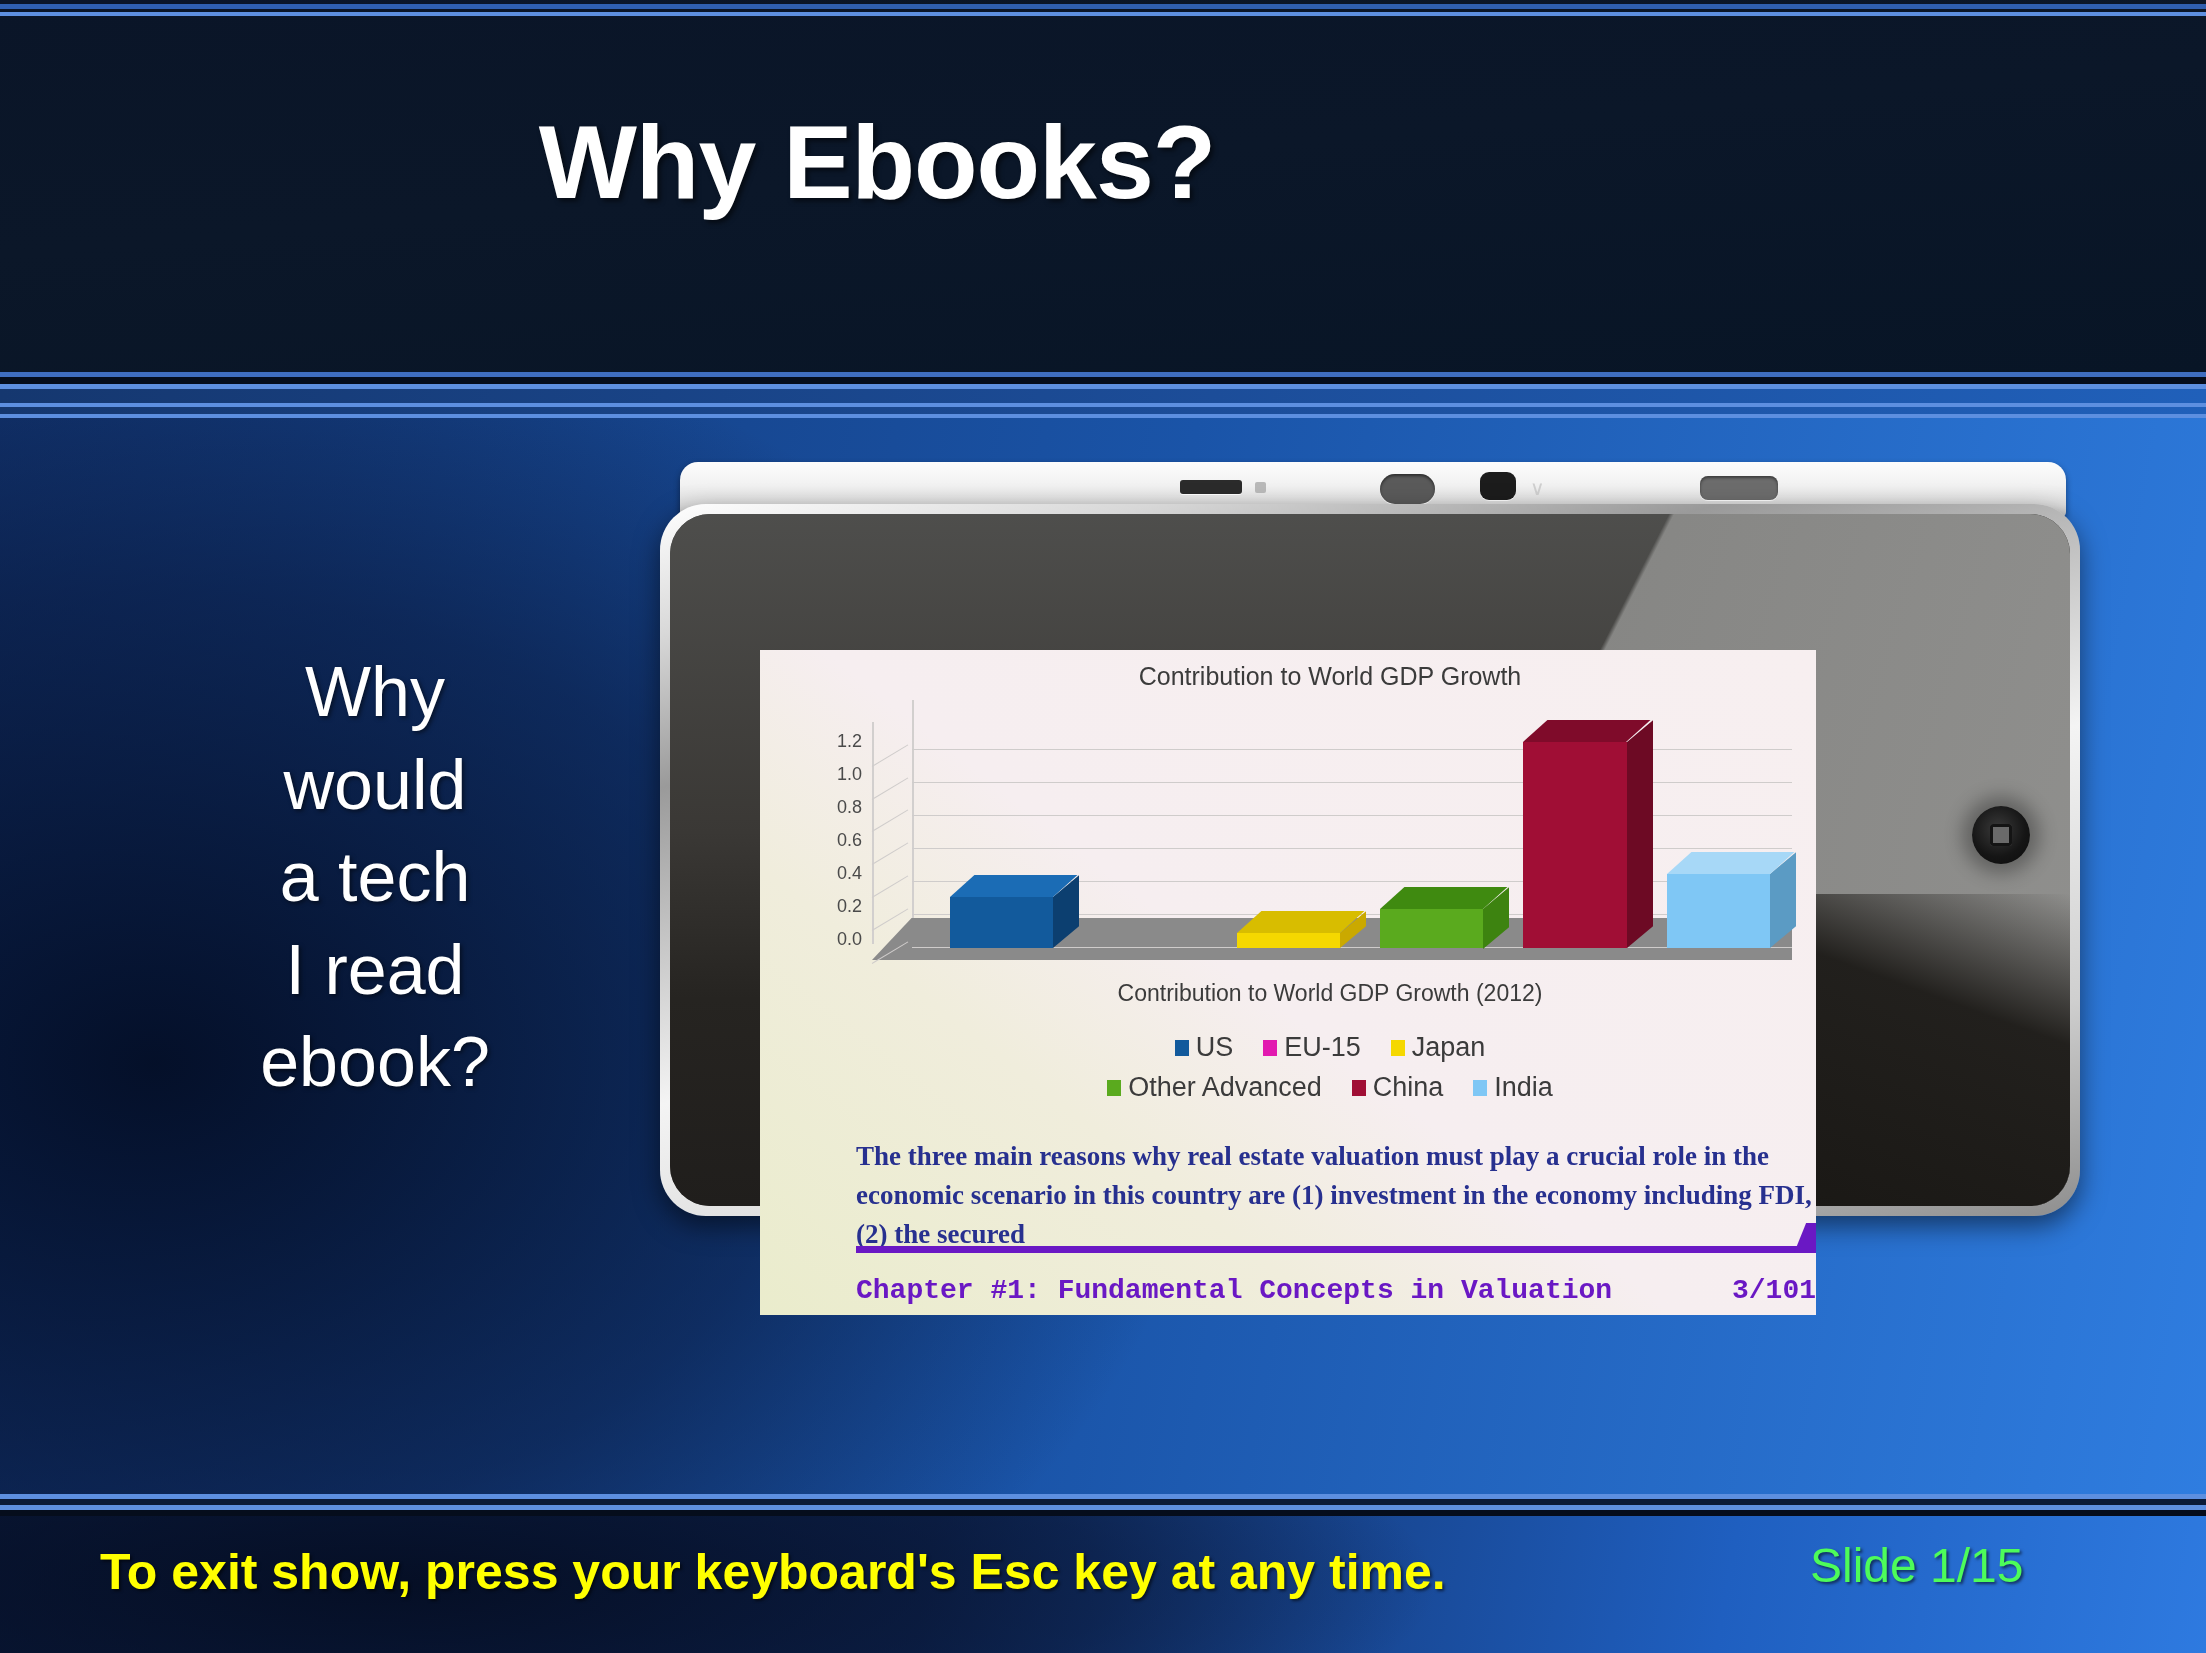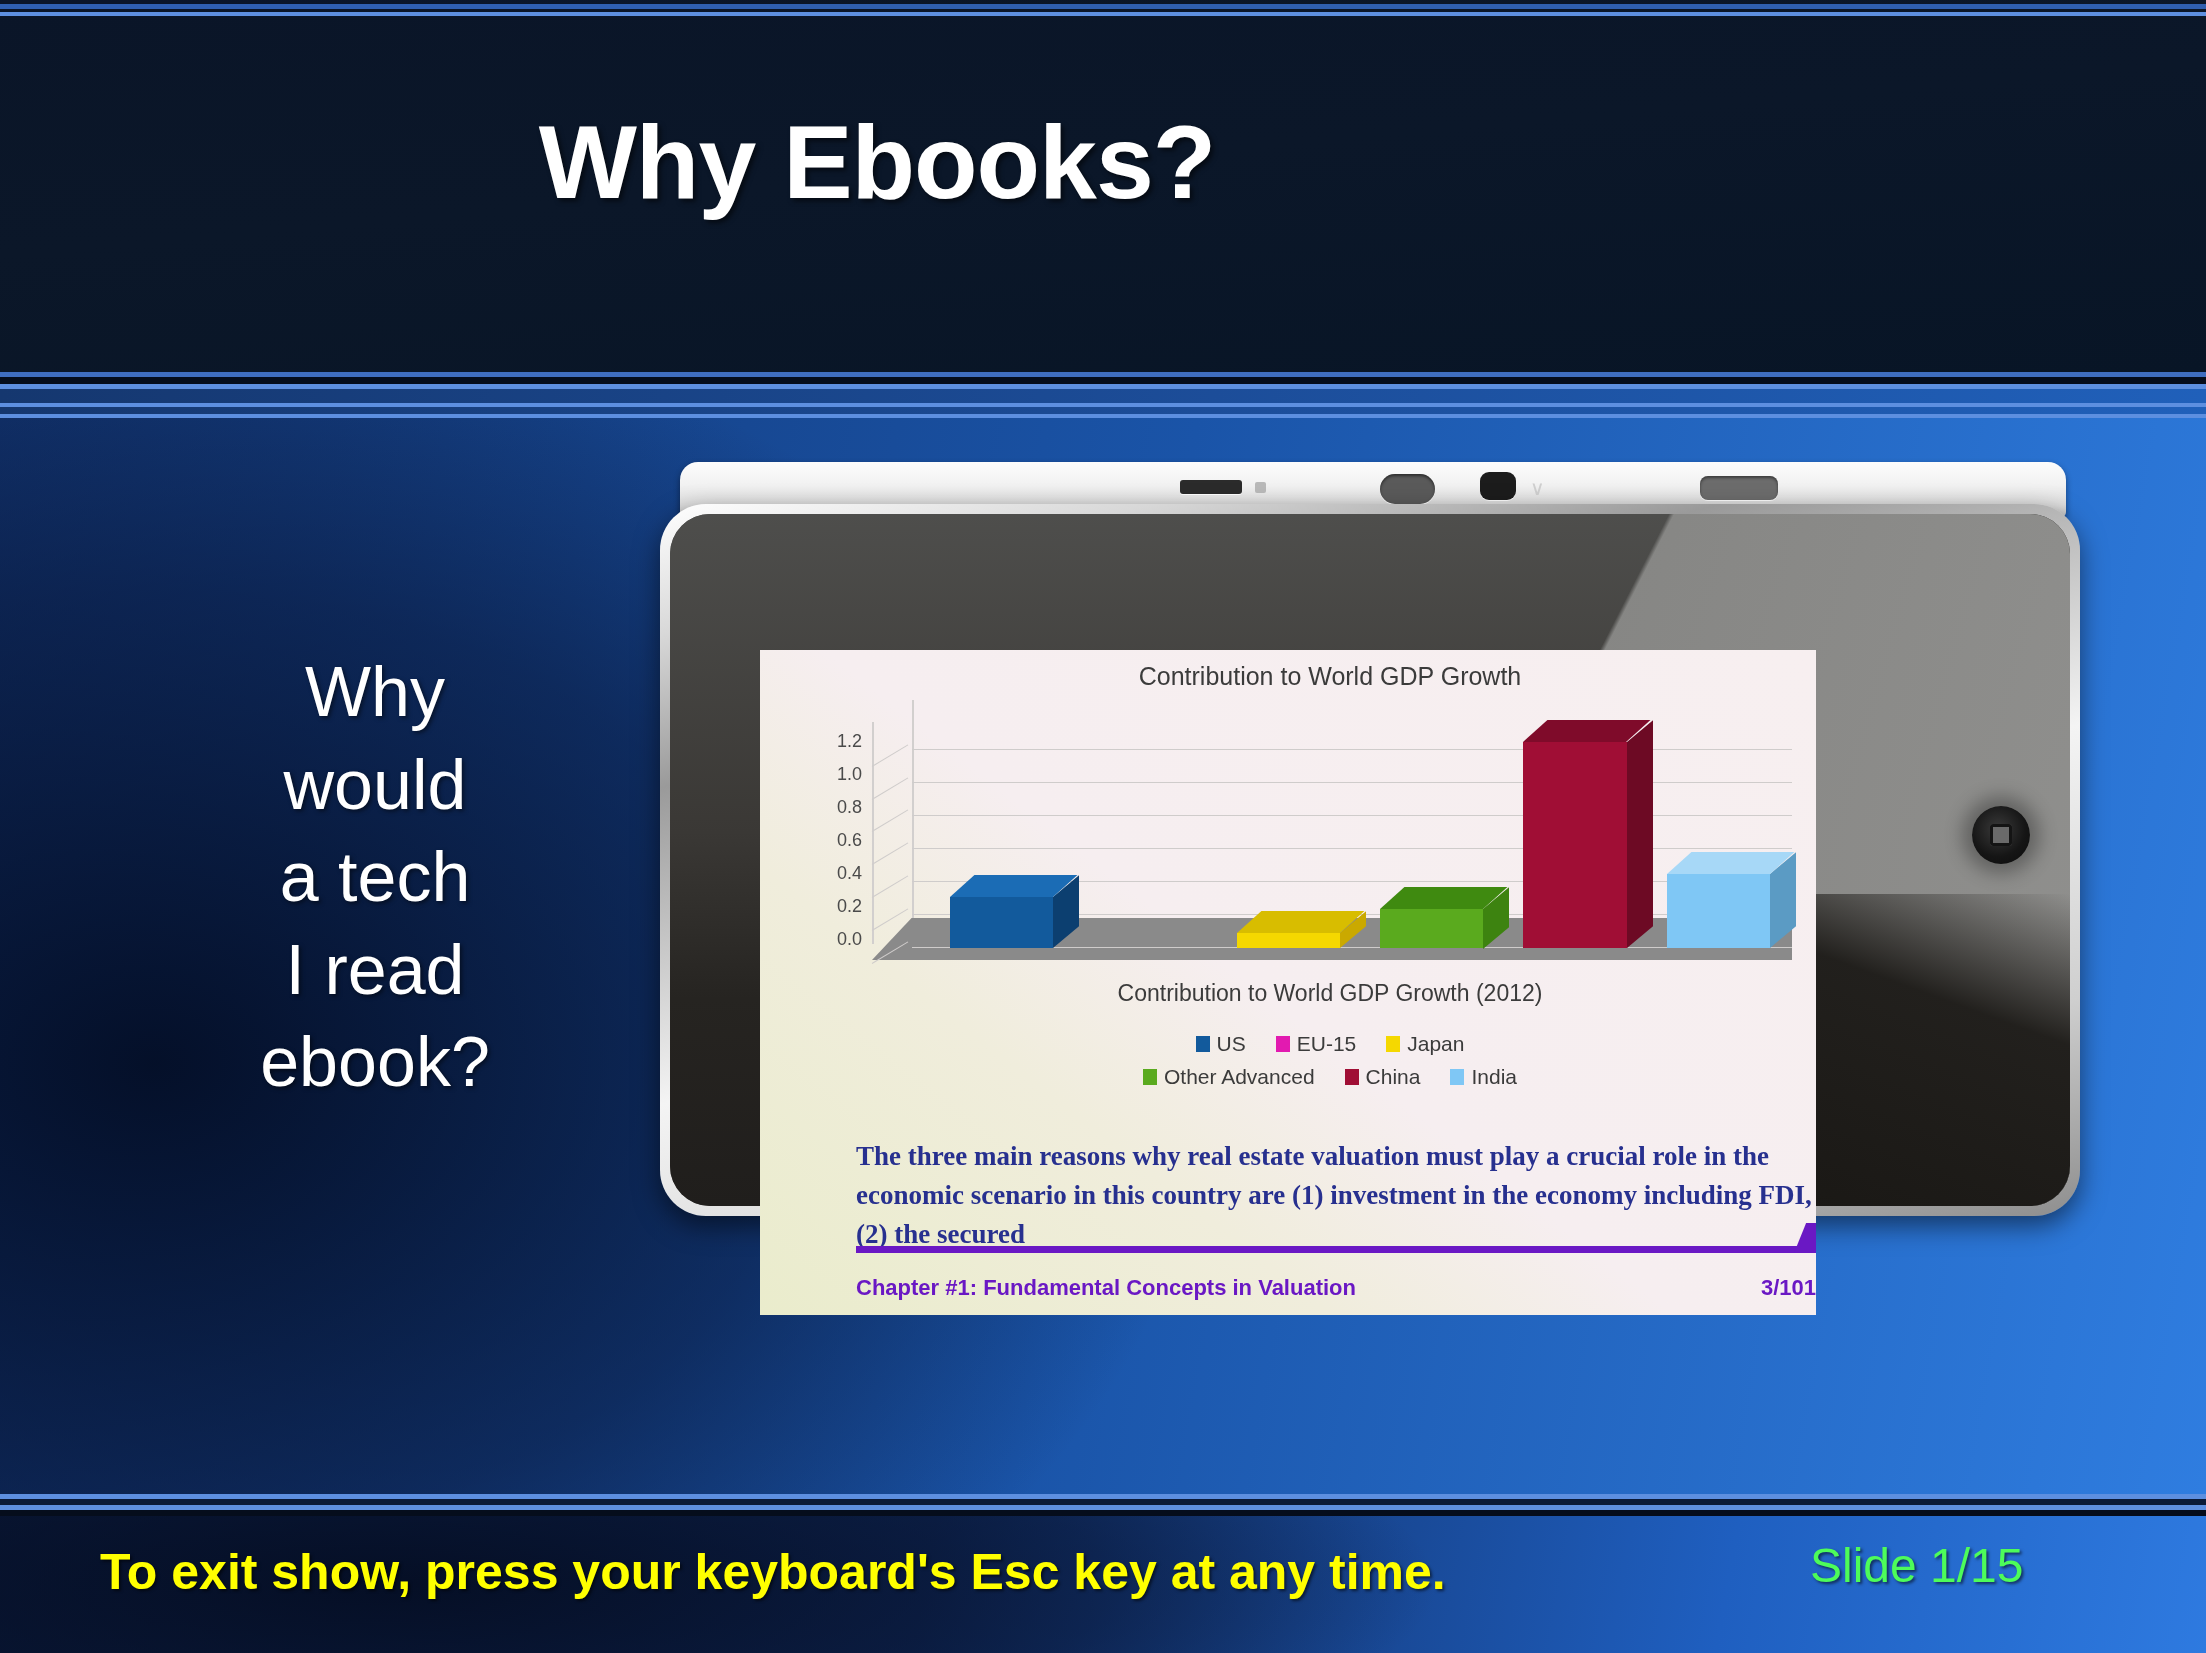--- a/index.html
+++ b/index.html
@@ -185,40 +185,40 @@
                 transform: skewX(-48deg); transform-origin: bottom left; }
   .bar .side  { position: absolute; right: -26px; bottom: 0; width: 26px; height: 100%;
                 transform: skewY(-40deg); transform-origin: bottom left; }
 
   #xaxis-label { position: absolute; left: 0; top: 330px; width: 1140px; text-align: center;
                  color: #3b3b3b; font-size: 23px; }
 
   
   #legend { position: absolute; left: 0; top: 382px; width: 1140px; }
   .legend-row { display: flex; justify-content: center; gap: 30px; margin-bottom: 9px; }
-  .legend-item { display: flex; align-items: center; gap: 7px; color: #3b3b3b; font-size: 21px; justify-content: flex-end; }
+  .legend-item { display: flex; align-items: center; gap: 7px; color: #3b3b3b; font-size: 27px; justify-content: flex-end; }
   .legend-swatch { width: 14px; height: 16px; display: inline-block; }
 
   
   #ebook-body {
     position: absolute; left: 96px; top: 487px; width: 960px;
     font-family: Liberation Serif, serif;
     font-size: 27px; line-height: 1.45; color: #27308f; font-weight: bold;
   }
   #footer-rule {
     position: absolute; left: 96px; top: 595px; width: 960px; height: 8px;
   }
   #footer-rule .hbar { position: absolute; left: 0; bottom: 0; width: 942px; height: 7px; background: #6a18c4; }
   #footer-rule .tick { position: absolute; right: 0; bottom: 0; width: 22px; height: 30px; background: #6a18c4;
                        transform: skewX(-22deg); transform-origin: bottom right; }
   #ebook-footer {
     position: absolute; left: 96px; top: 625px; width: 960px;
     display: flex; justify-content: space-between;
-    font-family: Liberation Sans, sans-serif;
-    font-size: 22px; font-weight: bold; color: #6a18c4;
+    font-family: Liberation Mono, monospace;
+    font-size: 28px; font-weight: bold; color: #6a18c4;
   }
 
   
   #bottom-divider { position: absolute; left: 0; top: 1494px; width: 2206px; height: 22px; }
   #bd1 { position: absolute; left: 0; top: 0px;  width: 2206px; height: 5px; background: #5d8fe0; }
   #bd2 { position: absolute; left: 0; top: 5px;  width: 2206px; height: 6px; background: #0a1a38; }
   #bd3 { position: absolute; left: 0; top: 11px; width: 2206px; height: 5px; background: #5d8fe0; }
 
   #footer-bar {
     position: absolute; left: 0; top: 1516px; width: 2206px; height: 137px;

